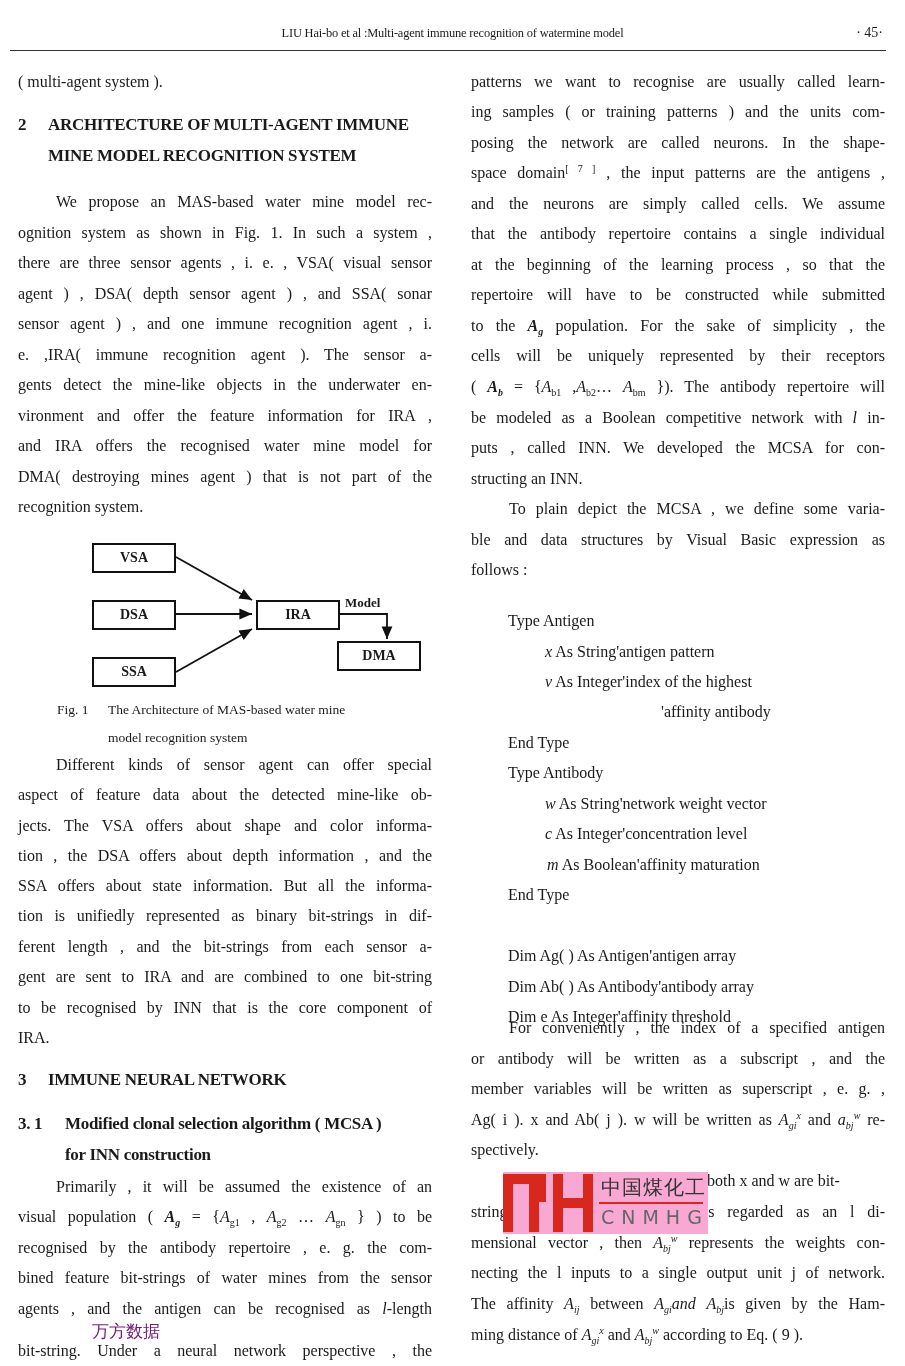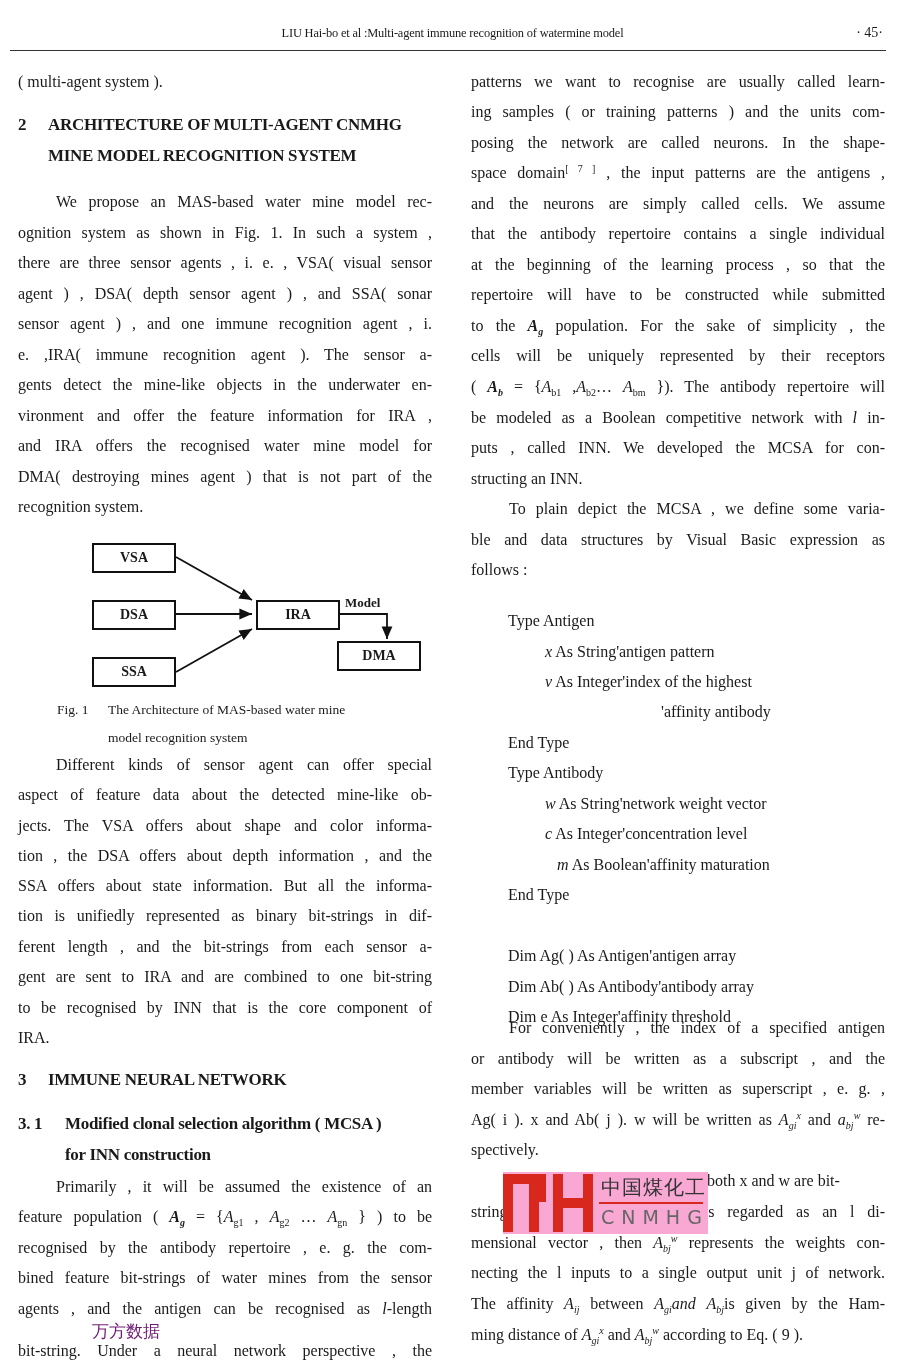--- a/index.html
+++ b/index.html
@@ -70,21 +70,21 @@
 <div class="header">
   <div class="running-title">LIU Hai-bo et al :Multi-agent immune recognition of watermine model</div>
   <div class="page-num">· 45·</div>
   <div class="rule"></div>
 </div>
 
 <div class="col col-left">
   <div class="line last" style="top:67px">( multi-agent system ).</div>
 
   <div class="heading" style="top:115px;left:0">
-    <span class="num">2</span><span>ARCHITECTURE OF MULTI-AGENT CNMHG</span>
+    <span class="num">2</span><span>ARCHITECTURE OF MULTI-AGENT IMMUNE</span>
   </div>
   <div class="heading" style="top:146px;left:30px">MINE MODEL RECOGNITION SYSTEM</div>
 
   <div class="line indent" style="top:187px">We propose an MAS-based water mine model rec-</div>
   <div class="line" style="top:218px">ognition system as shown in Fig. 1.  In such a system ,</div>
   <div class="line" style="top:248px">there are three sensor agents , i. e.  , VSA( visual sensor</div>
   <div class="line" style="top:279px">agent ) , DSA( depth sensor agent ) , and SSA( sonar</div>
   <div class="line" style="top:309px">sensor agent ) , and one immune recognition agent , i.</div>
   <div class="line" style="top:340px">e.  ,IRA( immune recognition agent ).  The sensor a-</div>
   <div class="line" style="top:370px">gents detect the mine-like objects in the underwater en-</div>
@@ -134,21 +134,21 @@
     <span class="num">3</span><span>IMMUNE NEURAL NETWORK</span>
   </div>
 
   <div class="heading" style="top:1114px;left:0">
     <span class="num" style="width:47px">3. 1</span><span>Modified clonal selection algorithm ( MCSA )</span>
   </div>
   <div class="heading" style="top:1145px;left:47px">for INN construction</div>
 
   <div class="line indent" style="top:1172px">Primarily , it will be assumed the existence of an</div>
   <div class="line" style="top:1202px">
-    <span>feature population (</span>
+    <span>visual population (</span>
     <span class="mb">A<sub>g</sub></span> = {<span class="m">A</span><sub>g1</sub> , <span class="m">A</span><sub>g2</sub> …  <span class="m">A</span><sub>gn</sub> }
     <span>) to be</span>
   </div>
   <div class="line" style="top:1233px">recognised by the antibody repertoire , e. g.  the com-</div>
   <div class="line" style="top:1263px">bined feature bit-strings of water mines from the sensor</div>
   <div class="line" style="top:1294px">
     <span>agents , and the antigen can be recognised as</span>
     <span class="m">l</span><span>-length</span>
   </div>
   <div class="line" style="top:1336px">bit-string.  Under a neural network perspective , the</div>
@@ -188,21 +188,21 @@
   <div class="line last" style="top:555px">follows :</div>
 
   <div class="code" style="top:586px;left:37px">Type Antigen</div>
   <div class="code" style="top:617px;left:74px"><i>x</i> <span>As String'antigen pattern</span></div>
   <div class="code" style="top:647px;left:74px"><i>v</i> <span>As Integer'index of the highest</span></div>
   <div class="code" style="top:677px;left:190px">'affinity antibody</div>
   <div class="code" style="top:708px;left:37px">End Type</div>
   <div class="code" style="top:738px;left:37px">Type Antibody</div>
   <div class="code" style="top:769px;left:74px"><i>w</i> <span>As String'network weight vector</span></div>
   <div class="code" style="top:799px;left:74px"><i>c</i> <span>As Integer'concentration level</span></div>
-  <div class="code" style="top:830px;left:86px"><i>m</i> <span>As Boolean'affinity maturation</span></div>
+  <div class="code" style="top:830px;left:76px"><i>m</i> <span>As Boolean'affinity maturation</span></div>
   <div class="code" style="top:860px;left:37px">End Type</div>
 
   <div class="code" style="top:921px;left:37px">Dim Ag(  ) As Antigen'antigen array</div>
   <div class="code" style="top:952px;left:37px">Dim Ab(  ) As Antibody'antibody array</div>
   <div class="code" style="top:982px;left:37px">Dim e As Integer'affinity threshold</div>
 
   <div class="line indent" style="top:1013px">For conveniently , the index of a specified antigen</div>
   <div class="line" style="top:1044px">or antibody will be written as a subscript , and the</div>
   <div class="line" style="top:1074px">member variables will be written as superscript , e. g.  ,</div>
   <div class="line" style="top:1105px">

